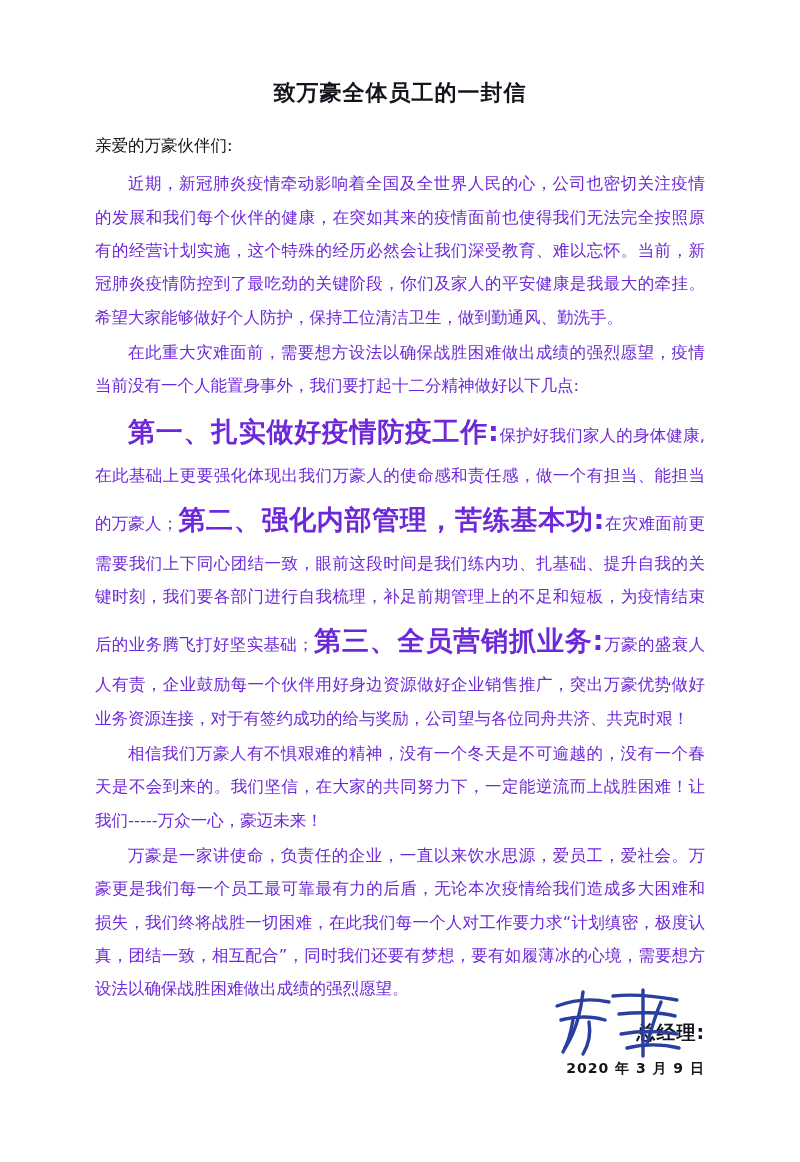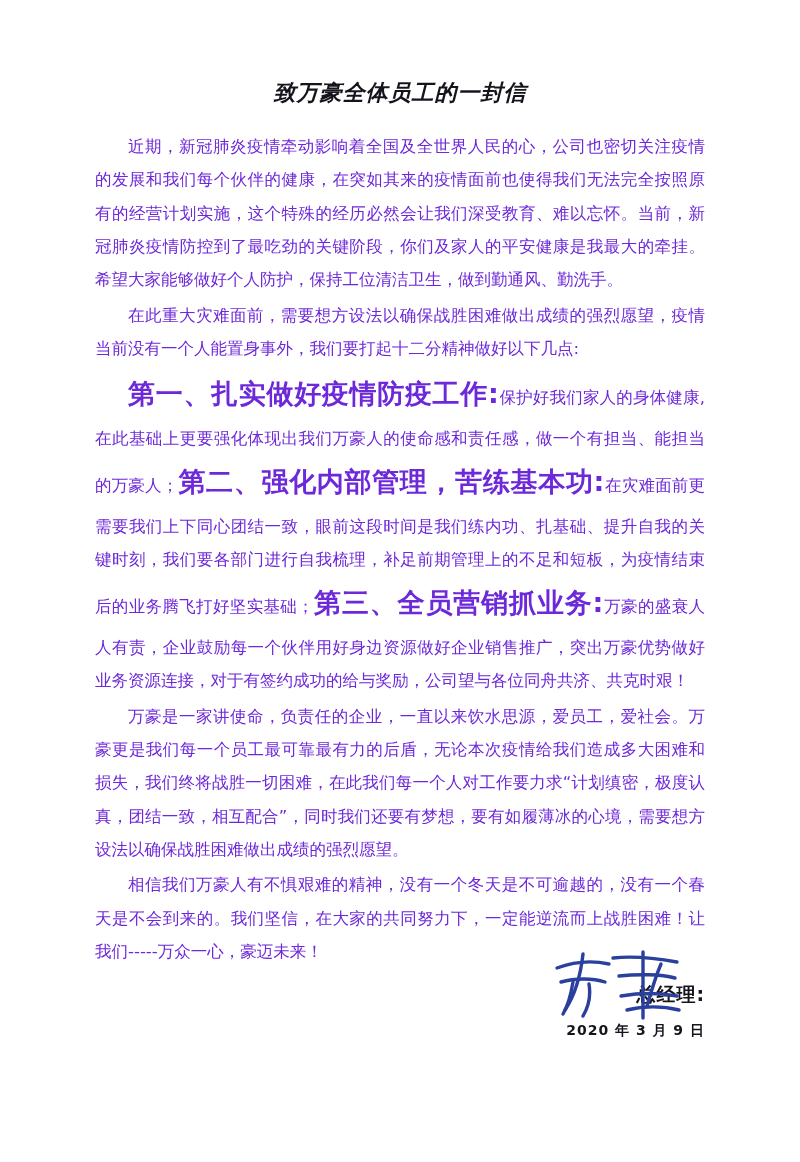--- a/index.html
+++ b/index.html
@@ -24,21 +24,20 @@
     width: 610px;
   }
   .title {
     text-align: center;
     font-size: 22px;
     font-weight: bold;
     letter-spacing: 1px;
     margin-top: 78px;
     margin-bottom: 22px;
     color: #14141c;
-    font-style: italic;
   }
   .salutation {
     font-size: 16.5px;
     line-height: 1.9;
     margin-bottom: 6px;
     color: #14141c;
   }
   p.body-par {
     font-size: 16.5px;
     line-height: 2.02;
@@ -88,32 +87,33 @@
   }
 </style>
 </head>
 <body>
 
 <div class="page">
   <div class="doc">
 
     <div class="title">致万豪全体员工的一封信</div>
 
+    <div class="salutation">亲爱的万豪伙伴们:</div>
 
     <p class="body-par">近期，新冠肺炎疫情牵动影响着全国及全世界人民的心，公司也密切关注疫情的发展和我们每个伙伴的健康，在突如其来的疫情面前也使得我们无法完全按照原有的经营计划实施，这个特殊的经历必然会让我们深受教育、难以忘怀。当前，新冠肺炎疫情防控到了最吃劲的关键阶段，你们及家人的平安健康是我最大的牵挂。希望大家能够做好个人防护，保持工位清洁卫生，做到勤通风、勤洗手。</p>
 
     <p class="body-par">在此重大灾难面前，需要想方设法以确保战胜困难做出成绩的强烈愿望，疫情当前没有一个人能置身事外，我们要打起十二分精神做好以下几点:</p>
 
     <p class="body-par">
       <span class="strong-head">第一、扎实做好疫情防疫工作:</span><span>保护好我们家人的身体健康,在此基础上更要强化体现出我们万豪人的使命感和责任感，做一个有担当、能担当的万豪人；</span><span class="strong-head">第二、强化内部管理，苦练基本功:</span><span>在灾难面前更需要我们上下同心团结一致，眼前这段时间是我们练内功、扎基础、提升自我的关键时刻，我们要各部门进行自我梳理，补足前期管理上的不足和短板，为疫情结束后的业务腾飞打好坚实基础；</span><span class="strong-head">第三、全员营销抓业务:</span><span>万豪的盛衰人人有责，企业鼓励每一个伙伴用好身边资源做好企业销售推广，突出万豪优势做好业务资源连接，对于有签约成功的给与奖励，公司望与各位同舟共济、共克时艰！</span>
     </p>
 
+    <p class="body-par">相信我们万豪人有不惧艰难的精神，没有一个冬天是不可逾越的，没有一个春天是不会到来的。我们坚信，在大家的共同努力下，一定能逆流而上战胜困难！让我们-----万众一心，豪迈未来！</p>
+
     <p class="body-par">万豪是一家讲使命，负责任的企业，一直以来饮水思源，爱员工，爱社会。万豪更是我们每一个员工最可靠最有力的后盾，无论本次疫情给我们造成多大困难和损失，我们终将战胜一切困难，在此我们每一个人对工作要力求“计划缜密，极度认真，团结一致，相互配合”，同时我们还要有梦想，要有如履薄冰的心境，需要想方设法以确保战胜困难做出成绩的强烈愿望。</p>
-
-    <p class="body-par">相信我们万豪人有不惧艰难的精神，没有一个冬天是不可逾越的，没有一个春天是不会到来的。我们坚信，在大家的共同努力下，一定能逆流而上战胜困难！让我们-----万众一心，豪迈未来！</p>
 
     <div class="sign-block">
       <div class="sign-line">
         <span>总经理:</span>
         <span class="signature">
           <svg viewBox="0 0 150 74" xmlns="http://www.w3.org/2000/svg">
             <g fill="none" stroke="#2b3f9e" stroke-width="3.4" stroke-linecap="round" stroke-linejoin="round">
               <path d="M14 20 C30 14, 48 12, 66 16"></path>
               <path d="M40 6 C38 24, 34 44, 22 62"></path>
               <path d="M18 34 C32 30, 50 30, 62 34"></path>

